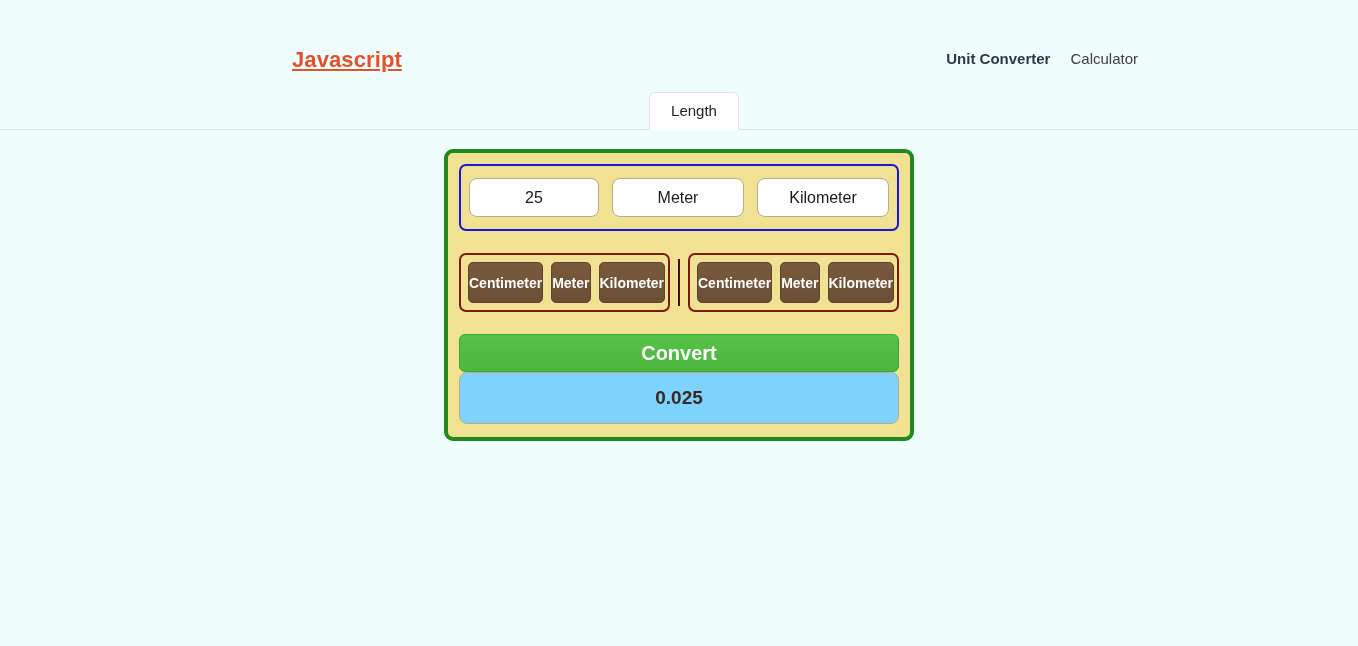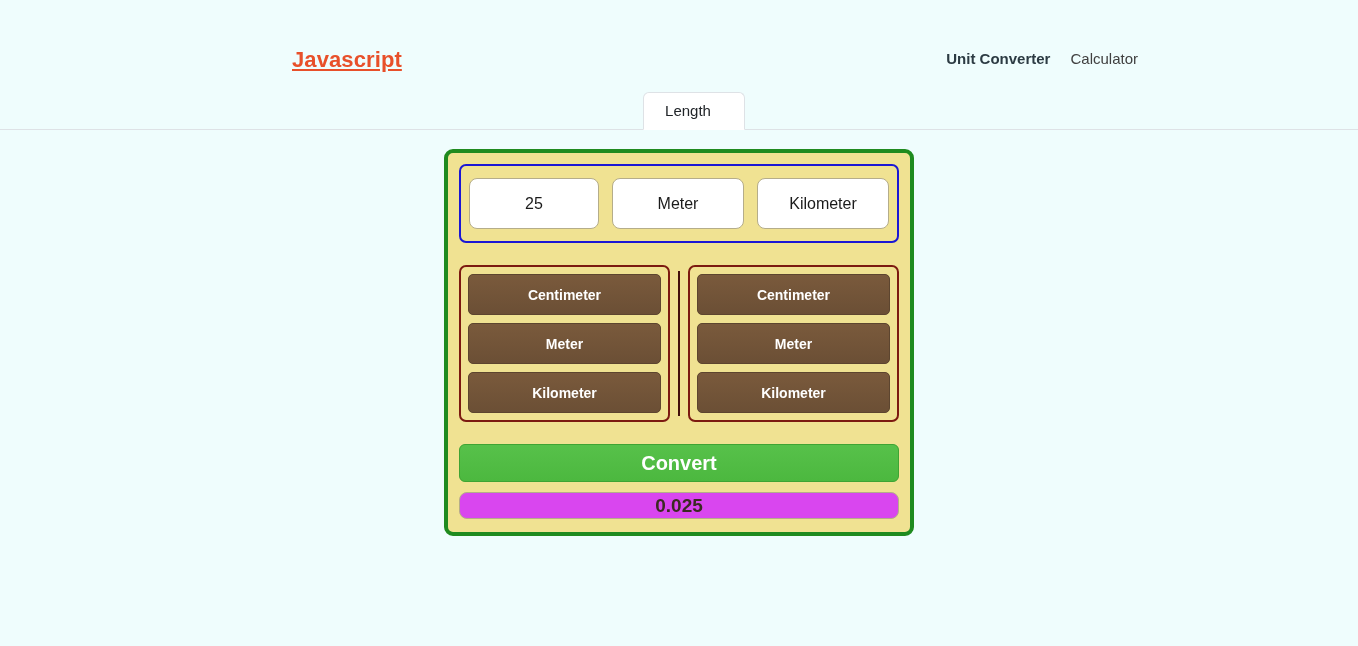--- a/index.html
+++ b/index.html
@@ -59,21 +59,21 @@
     align-items: flex-end;
   }
   .tablist {
     display: flex;
     align-items: flex-end;
     gap: 0px;
     margin-left: 30px;
   }
   .tab {
     font-size: 15px;
-    padding: 9px 33px 9px 21px;
+    padding: 9px 21px 9px 21px;
     line-height: 18px;
     cursor: pointer;
     color: #2f73e8;
     background: transparent;
     border: 1px solid transparent;
     border-radius: 6px 6px 0 0;
     position: relative;
     top: 1px;
   }
   .tab.active {
@@ -104,21 +104,21 @@
     border-radius: 7px;
     padding: 12px 8px;
     display: flex;
     justify-content: space-between;
     gap: 9px;
   }
   .field {
     background: #ffffff;
     border: 1px solid #b5ad8a;
     border-radius: 8px;
-    height: 51px;
+    height: 39px;
     display: flex;
     align-items: center;
     justify-content: center;
     font-size: 16px;
     color: #1b1b1b;
     flex: 1 1 0;
   }
   .field.value-field { flex: 0 0 130px; }
   .field.unit-field  { flex: 0 0 132px; }
 
@@ -127,21 +127,21 @@
     justify-content: space-between;
     margin-top: 22px;
     position: relative;
   }
   .unit-col {
     border: 2px solid #7c1a10;
     border-radius: 7px;
     padding: 7px;
     width: 211px;
     display: flex;
-    flex-direction: column;
+    flex-direction: row;
     gap: 8px;
   }
   .divider {
     width: 2px;
     background: #42100b;
     margin: 6px 0;
     align-self: stretch;
   }
   .unit-btn {
     background: linear-gradient(#7a5a3c, #6b4f35);
@@ -167,23 +167,23 @@
     background-color: #52bd45;
     border: 1px solid #3fa434;
     border-radius: 6px;
     color: #ffffff;
     font-size: 20px;
     font-weight: bold;
     cursor: pointer;
     font-family: "Liberation Sans", sans-serif;
   }
   .result-box {
-    margin-top: 10px;
-    height: 27px;
-    background: #d946ef;
+    margin-top: 0;
+    height: 52px;
+    background: #7dd3fc;
     border: 1px solid #b5ad8a;
     border-radius: 8px;
     display: flex;
     align-items: center;
     justify-content: center;
     font-size: 19px;
     font-weight: bold;
     color: #3b2a22;
   }
 </style>

